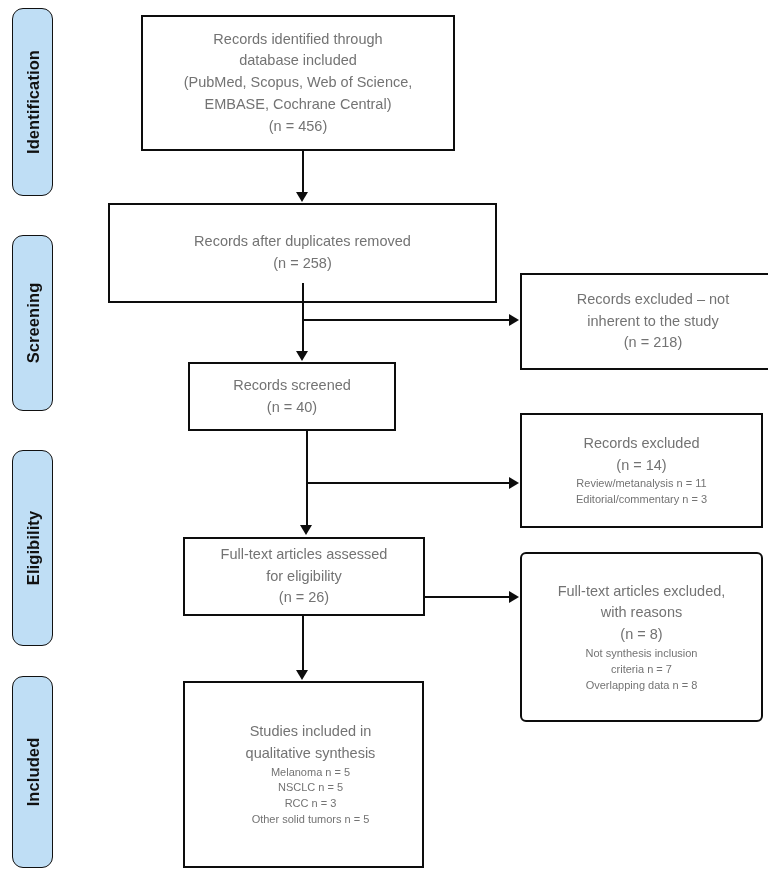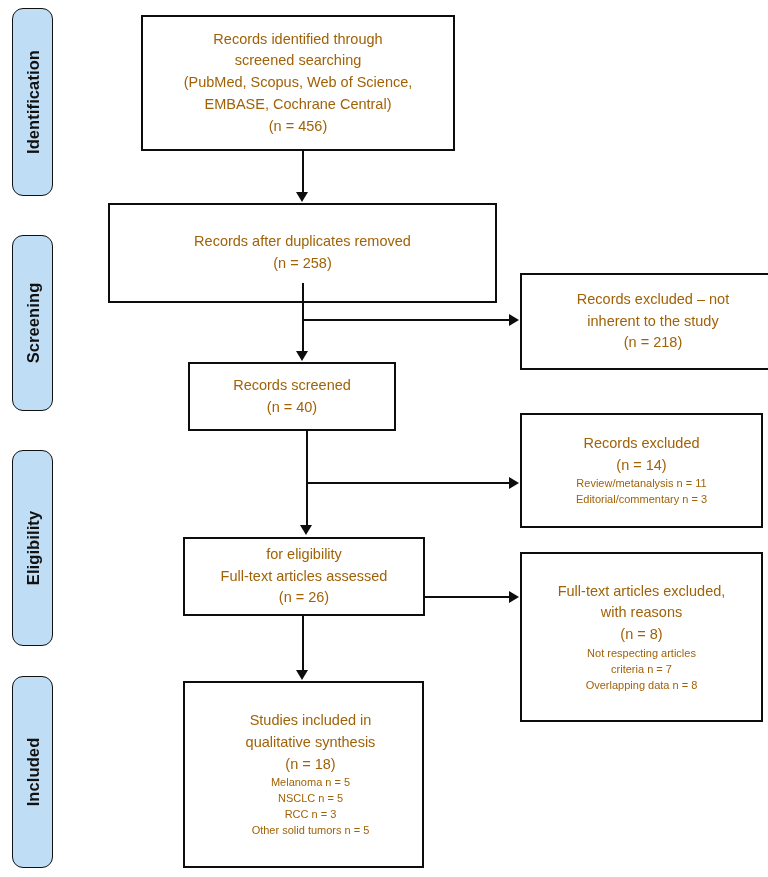--- a/index.html
+++ b/index.html
@@ -39,21 +39,21 @@
     justify-content:center;
     text-align:center;
     padding:4px 6px;
   }
   .node .ln{
     display:block;
     width:100%;
     font-size:14.5px;
     line-height:1.50;
     white-space:nowrap;
-    color:#a16207;
+    color:#737373;
   }
   .node .ln.sm{font-size:11px;line-height:1.44;}
 
   
   .vline{position:absolute;width:2.1px;background:#0d0d0d;}
   .hline{position:absolute;height:2.1px;background:#0d0d0d;}
   .arrow-down{
     position:absolute;
     width:0;height:0;
     border-left:6.5px solid transparent;
@@ -84,21 +84,21 @@
   <div class="stage" style="left:12px;top:450px;width:41px;height:196px;">
     <span class="stage-label">Eligibility</span>
   </div>
 
   <div class="stage" style="left:12px;top:676px;width:41px;height:192px;">
     <span class="stage-label">Included</span>
   </div>
 
   <div class="node" style="left:141px;top:15px;width:314px;height:136px;">
     <span class="ln">Records identified through</span>
-    <span class="ln">screened searching</span>
+    <span class="ln">database included</span>
     <span class="ln">(PubMed, Scopus, Web of Science,</span>
     <span class="ln">EMBASE,  Cochrane Central)</span>
     <span class="ln">(n = 456)</span>
   </div>
 
   <div class="vline" style="left:302px;top:151px;height:42px;"></div>
   <div class="arrow-down" style="left:296px;top:192px;"></div>
 
   <div class="node" style="left:108px;top:203px;width:389px;height:100px;">
     <span class="ln">Records after duplicates removed</span>
@@ -116,56 +116,55 @@
     <span class="ln">(n = 40)</span>
   </div>
 
   <div class="vline" style="left:306px;top:431px;height:95px;"></div>
   <div class="arrow-down" style="left:300px;top:525px;"></div>
 
   <div class="hline" style="left:306px;top:482px;width:204px;"></div>
   <div class="arrow-right" style="left:509px;top:476.5px;"></div>
 
   <div class="node" style="left:183px;top:537px;width:242px;height:79px;">
+    <span class="ln">Full-text articles assessed</span>
     <span class="ln">for eligibility</span>
-    <span class="ln">Full-text articles assessed</span>
     <span class="ln">(n = 26)</span>
   </div>
 
   <div class="hline" style="left:423px;top:596px;width:87px;"></div>
   <div class="arrow-right" style="left:509px;top:590.5px;"></div>
 
   <div class="vline" style="left:302px;top:616px;height:55px;"></div>
   <div class="arrow-down" style="left:296px;top:670px;"></div>
 
   <div class="node" style="left:183px;top:681px;width:241px;height:187px;padding-left:20px;">
     <span class="ln">Studies included in</span>
     <span class="ln">qualitative synthesis</span>
-    <span class="ln">(n = 18)</span>
     <span class="ln sm">Melanoma n = 5</span>
     <span class="ln sm">NSCLC n = 5</span>
     <span class="ln sm">RCC n = 3</span>
     <span class="ln sm">Other solid tumors  n = 5</span>
   </div>
 
   <div class="node" style="left:520px;top:273px;width:266px;height:97px;">
     <span class="ln">Records excluded – not</span>
     <span class="ln">inherent to the study</span>
     <span class="ln">(n =  218)</span>
   </div>
 
   <div class="node" style="left:520px;top:413px;width:243px;height:115px;justify-content:center;">
     <span class="ln">Records excluded</span>
     <span class="ln">(n =  14)</span>
     <span class="ln sm">Review/metanalysis n = 11</span>
     <span class="ln sm">Editorial/commentary  n = 3</span>
   </div>
 
-  <div class="node" style="left:520px;top:552px;width:243px;height:170px;">
+  <div class="node" style="left:520px;top:552px;width:243px;height:170px;border-radius:6px;">
     <span class="ln">Full-text articles excluded,</span>
     <span class="ln">with reasons</span>
     <span class="ln">(n = 8)</span>
-    <span class="ln sm">Not respecting  articles</span>
+    <span class="ln sm">Not synthesis  inclusion</span>
     <span class="ln sm">criteria  n = 7</span>
     <span class="ln sm">Overlapping data n = 8</span>
   </div>
 
 </div>
 
 </body></html>

